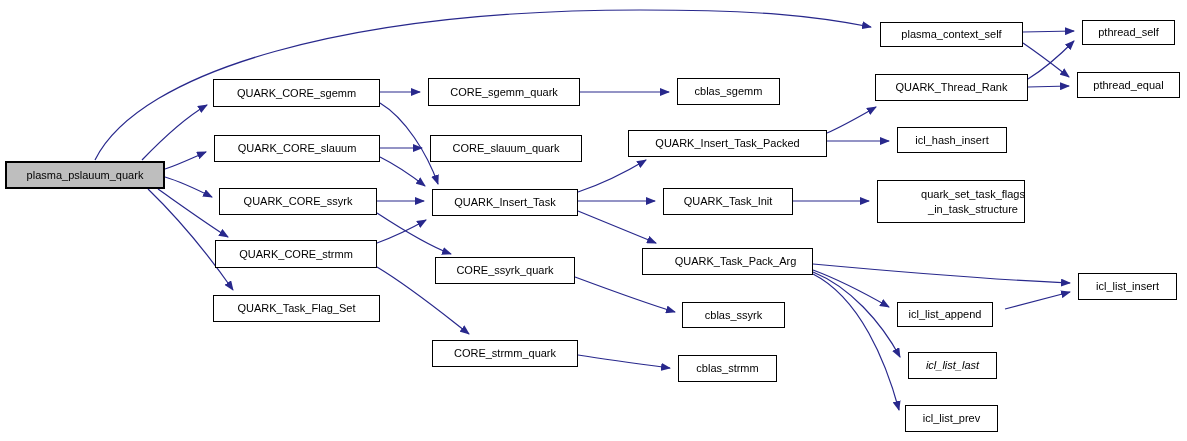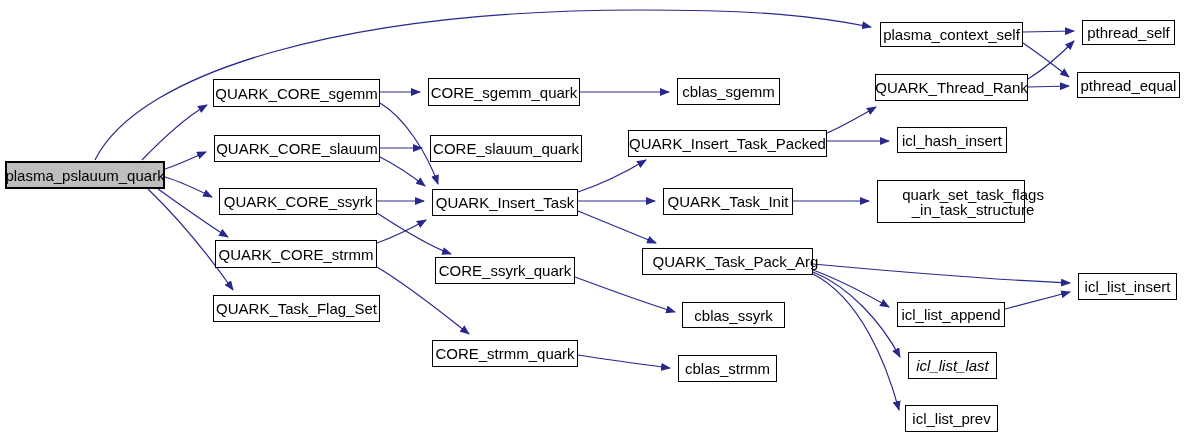--- a/index.html
+++ b/index.html
@@ -23,21 +23,21 @@
     fill: none;
     stroke: var(--edge, #28288c);
     stroke-width: 1.2;
   }
   .node {
     position: absolute;
     box-sizing: border-box;
     background: var(--node-fill, #ffffff);
     border: 1px solid var(--node-border, #000000);
     color: var(--text, #000000);
-    font-size: 15px;
+    font-size: 11px;
     line-height: 15px;
     display: flex;
     align-items: center;
     justify-content: center;
     text-align: center;
     white-space: pre-line;
     cursor: pointer;
   }
   .node.root {
     background: var(--root-fill, #bebebe);
@@ -106,20 +106,20 @@
       <div class="node" style="left: 628px; top: 130px; width: 199px; height: 27px;">QUARK_Insert_Task_Packed</div>
       <div class="node" style="left: 663px; top: 188px; width: 130px; height: 27px;">QUARK_Task_Init</div>
       <div class="node" style="left: 642px; top: 248px; width: 171px; height: 27px; padding-left: 16px;">QUARK_Task_Pack_Arg</div>
       <div class="node" style="left: 682px; top: 302px; width: 103px; height: 26px;">cblas_ssyrk</div>
       <div class="node" style="left: 678px; top: 355px; width: 99px; height: 27px;">cblas_strmm</div>
       <div class="node" style="left: 880px; top: 22px; width: 143px; height: 25px;">plasma_context_self</div>
       <div class="node" style="left: 875px; top: 74px; width: 153px; height: 27px;">QUARK_Thread_Rank</div>
       <div class="node" style="left: 897px; top: 127px; width: 110px; height: 26px;">icl_hash_insert</div>
       <div class="node" style="left: 877px; top: 180px; width: 148px; height: 43px; padding-left: 44px;">quark_set_task_flags
 _in_task_structure</div>
-      <div class="node" style="left: 897px; top: 302px; width: 108px; height: 25px;">icl_list_append</div>
+      <div class="node" style="left: 897px; top: 302px; width: 96px; height: 25px;">icl_list_append</div>
       <div class="node" style="left: 908px; top: 352px; width: 89px; height: 27px; font-style: italic;">icl_list_last</div>
       <div class="node" style="left: 905px; top: 405px; width: 93px; height: 27px;">icl_list_prev</div>
       <div class="node" style="left: 1082px; top: 20px; width: 93px; height: 25px;">pthread_self</div>
       <div class="node" style="left: 1077px; top: 72px; width: 103px; height: 26px;">pthread_equal</div>
       <div class="node" style="left: 1078px; top: 273px; width: 99px; height: 27px;">icl_list_insert</div>
     </div>
 </div>
 
 </body></html>

